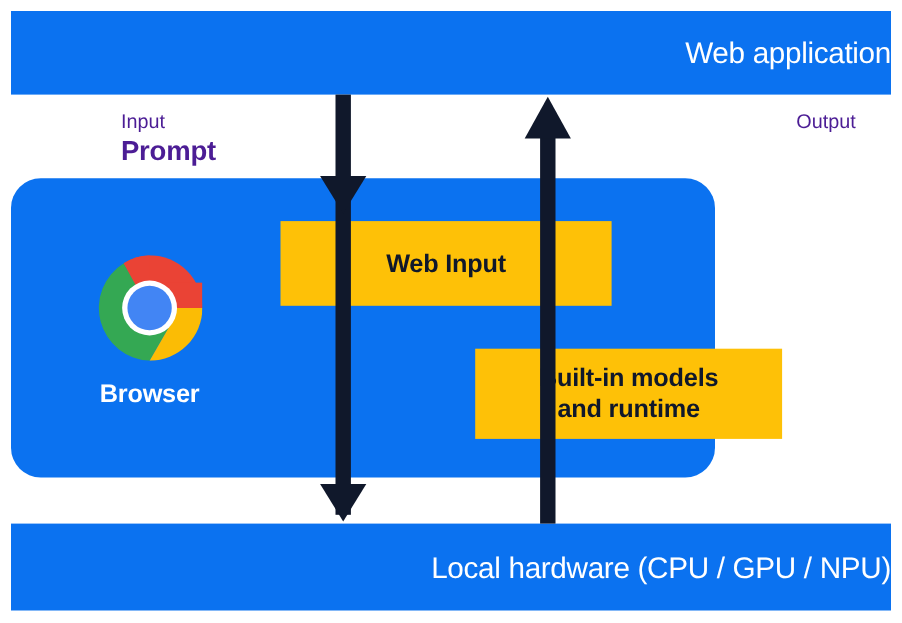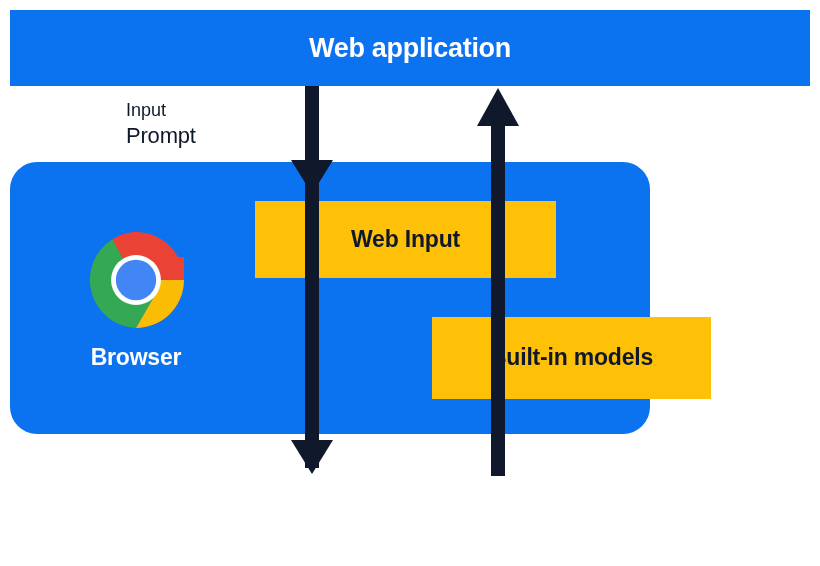--- a/index.html
+++ b/index.html
@@ -46,23 +46,23 @@
     top: 476px;
     width: 800px;
     height: 79px;
   }
 
   
   .band-title {
     position: absolute;
     left: 0;
     width: 100%;
-    text-align: center;
+    text-align: right;
     color: #ffffff;
-    font-weight: bold;
+    font-weight: normal;
     font-size: 27px;
     letter-spacing: -0.3px;
     white-space: nowrap;
   }
 
   #band-web-application .band-title { top: 23px; }
   #band-local-hardware  .band-title { top: 25px; }
 
   
   #browser-logo-group {
@@ -126,36 +126,35 @@
     top: 0;
     width: 820px;
     height: 566px;
     z-index: 6;
     pointer-events: none;
   }
 
   
   .annotation {
     position: absolute;
-    color: #0f172a;
+    color: #4c1d95;
     line-height: 1.25;
     white-space: nowrap;
-    margin-left: 16px;
   }
 
   .annotation .annotation-kind {
     display: block;
     font-size: 18px;
     font-weight: normal;
   }
 
   .annotation .annotation-value {
     display: block;
-    font-size: 22px;
-    font-weight: normal;
+    font-size: 25px;
+    font-weight: bold;
     letter-spacing: -0.2px;
   }
 
   #annotation-input {
     left: 110px;
     top: 99px;
     text-align: left;
   }
 
   #annotation-output {
@@ -187,28 +186,32 @@
         <rect x="40" y="26" width="60" height="24" fill="#EA4335"></rect>
 
         <circle cx="50" cy="50" r="26" fill="#FFFFFF"></circle>
         <circle cx="50" cy="50" r="21" fill="#4285F4"></circle>
       </svg>
       <span id="browser-label">Browser</span>
     </div>
 
   </div>
 
+  <div class="band" id="band-local-hardware">
+    <span class="band-title">Local hardware (CPU / GPU / NPU)</span>
+  </div>
 
   <div class="yellow-box" id="box-web-apis">
     <span>Web Input</span>
   </div>
 
   <div class="yellow-box" id="box-builtin-models">
     <span>
       <span>Built-in models</span><br>
+      <span>and runtime</span>
     </span>
   </div>
 
   <svg id="arrows" viewBox="0 0 820 566">
 
     <g>
       <rect x="305" y="86" width="14" height="382" fill="#10182B"></rect>
       <polygon points="291,440 333,440 312,474" fill="#10182B"></polygon>
       <polygon points="291,160 333,160 312,194" fill="#10182B"></polygon>
     </g>
@@ -218,15 +221,16 @@
       <polygon points="477,126 519,126 498,88" fill="#10182B"></polygon>
     </g>
   </svg>
 
   <div class="annotation" id="annotation-input">
     <span class="annotation-kind">Input</span>
     <span class="annotation-value">Prompt</span>
   </div>
 
   <div class="annotation" id="annotation-output">
+    <span class="annotation-kind">Output</span>
   </div>
 
 </div>
 
 </body></html>

